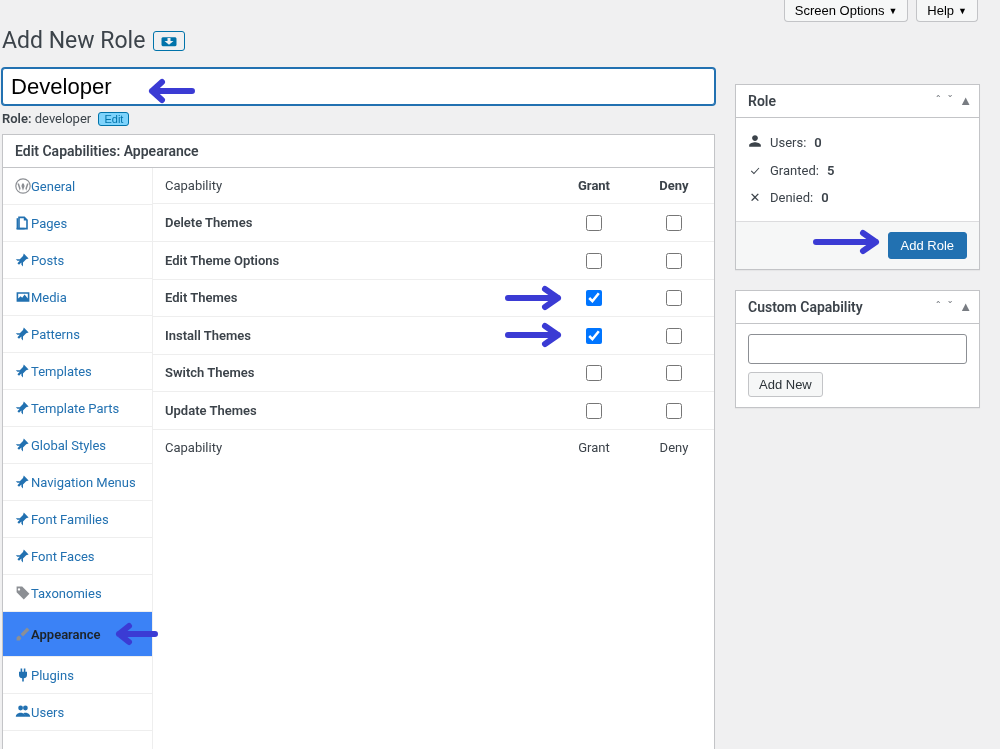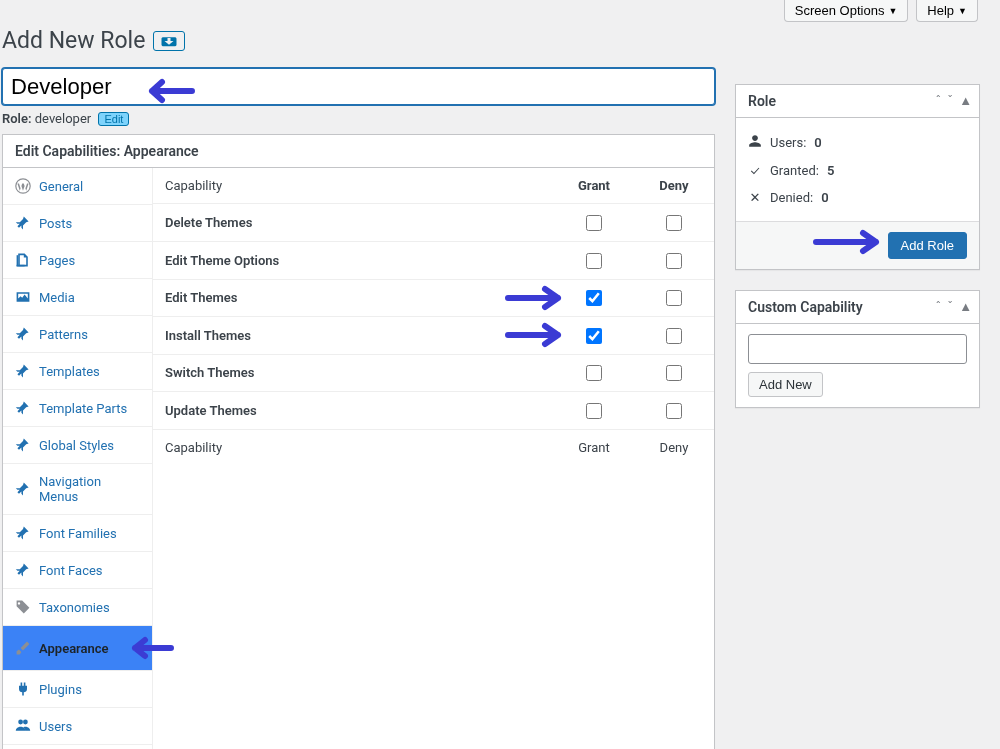--- a/index.html
+++ b/index.html
@@ -18,21 +18,21 @@
 .slug-row { padding: 6px 10px 8px 0; font-size:13px; }
 .slug-row strong { font-weight:600; }
 .edit-slug-btn { border: 1px solid #0073aa; color: #0073aa; background: #7dd3fc; font-size: 11px; padding: 0 5px; border-radius: 3px; cursor: pointer; margin-left: 4px;}
 .postbox { background: #fff; border: 1px solid #c3c4c7; box-shadow: 0 1px 1px rgba(0,0,0,.04); margin-bottom: 20px; }
 .postbox-header { border-bottom: 1px solid #c3c4c7; display: flex; justify-content: space-between; align-items: center; }
 .postbox-header h2 { font-size: 14px; font-weight: 600; padding: 8px 12px; }
 .postbox-header .handle-actions { display: flex; align-items:center; padding-right: 4px; gap:0px;}
 .handle-actions span { color: #787c82; font-size: 13px; cursor: pointer; padding: 2px 3px;}
 .caps-box { display: flex; }
 .tabs { width: 150px; flex-shrink: 0; border-right: 1px solid #eee; }
-.tab-item { display: flex; align-items: center; gap: 8px; padding: 10px 12px; color: #2271b1; cursor: pointer; font-size: 13px; border-bottom: 1px solid #eee;}
+.tab-item { display: flex; align-items: center; padding: 10px 12px; color: #2271b1; cursor: pointer; font-size: 13px; border-bottom: 1px solid #eee;}
 .tab-item.active { color: #1d2327; font-weight: 600; background: #3b82f6;}
 .tab-item .ico { width: 16px; text-align: center; font-size: 14px; }
 .tab-item.grey .ico { color: #8c8f94; }
 .tab-item .ico svg { width:16px; height:16px; fill: currentColor; display:block;}
 .cap-table { flex: 1; }
 .cap-table table { width: 100%; border-collapse: collapse; }
 .cap-table th, .cap-table td { text-align: left; padding: 10px 12px; border-bottom: 1px solid #eee; font-size: 13px;}
 .cap-table th.cap-col { font-weight: 400; }
 .cap-table th.grant, .cap-table th.deny, .cap-table td.grant, .cap-table td.deny { text-align: center; width: 80px; }
 .cap-table td.cap-name { font-weight: 600; }
@@ -99,34 +99,34 @@
                   <svg viewBox="0 0 20 20">
                     <circle cx="10" cy="10" r="9" fill="none" stroke="currentColor" stroke-width="1.5"></circle>
                     <path fill="currentColor" d="M3 7l3 9 2-6 2 6 2-6 2 6 3-9h-2l-2 6-2-6h-2l-2 6-2-6z"></path>
                   </svg>
                 </span>
                 <span>General</span>
               </div>
               <div class="tab-item">
                 <span class="ico">
                   <svg viewBox="0 0 20 20">
-                    <path fill="currentColor" d="M11 2l6 6-3 1-4 4v5l-2-2v-3l-3 3-2-2 3-3H3l-2-2h5l4-4 1-3z"></path>
-                  </svg>
-                </span>
-                <span>Posts</span>
-              </div>
-              <div class="tab-item">
-                <span class="ico">
-                  <svg viewBox="0 0 20 20">
                     <path fill="currentColor" d="M4 2h8l4 4v12H4V2zm2 2v12h8V7h-3V4H6z"></path>
                     <rect x="2" y="4" width="2" height="14" fill="currentColor"></rect>
                     <rect x="2" y="16" width="10" height="2" fill="currentColor"></rect>
                   </svg>
                 </span>
                 <span>Pages</span>
+              </div>
+              <div class="tab-item">
+                <span class="ico">
+                  <svg viewBox="0 0 20 20">
+                    <path fill="currentColor" d="M11 2l6 6-3 1-4 4v5l-2-2v-3l-3 3-2-2 3-3H3l-2-2h5l4-4 1-3z"></path>
+                  </svg>
+                </span>
+                <span>Posts</span>
               </div>
               <div class="tab-item">
                 <span class="ico">
                   <svg viewBox="0 0 20 20">
                     <path fill="currentColor" d="M2 4h16v12H2V4zm2 2v6l3-3 2 2 3-4 4 5V6H4z"></path>
                   </svg>
                 </span>
                 <span>Media</span>
               </div>
               <div class="tab-item">

